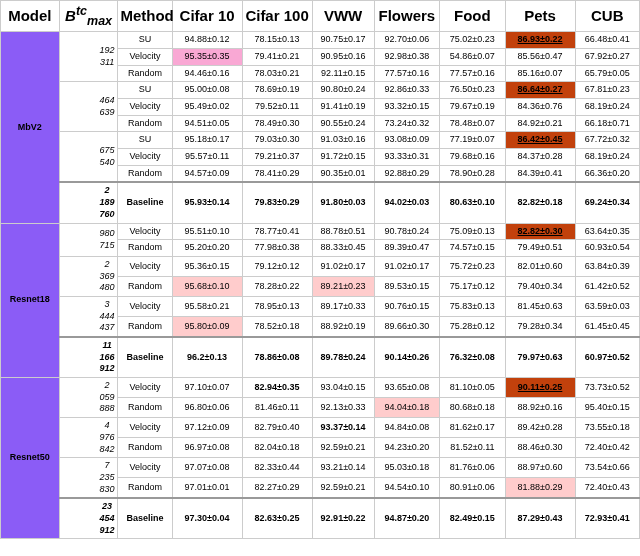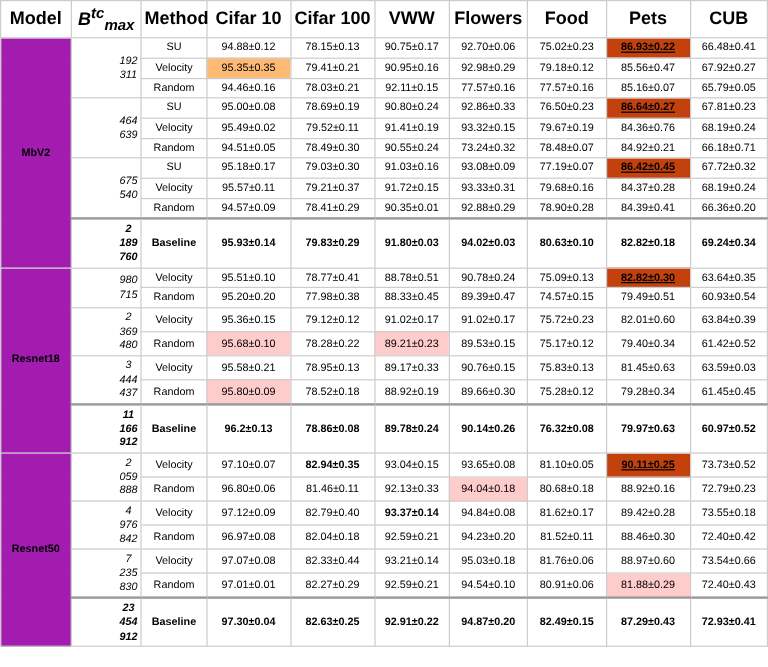--- a/index.html
+++ b/index.html
@@ -32,34 +32,34 @@
       font-size: 9px;
       line-height: 1.3;
     }
     th {
       background: #fff;
       font-weight: bold;
       font-size: 15px;
     }
     td.model-cell {
       font-weight: bold;
-      background: #a21caf;
+      background: #8b5cf6;
     }
     td.bmax-cell {
       font-style: italic;
       padding-left: 39px;
     }
     .highlight-green {
       background-color: #c2410c;
     }
     .highlight-red {
       background-color: #ffcccc;
     }
     .highlight-yellow {
-      background-color: #fdba74;
+      background-color: #f9a8d4;
     }
     tr.baseline-row td {
       border-top: 2px solid #999;
       font-weight: bold;
       margin-left: 44px;
     }
     col.col-model { width: 52px; }
     col.col-bmax { width: 52px; }
     col.col-method { width: 48px; }
     col.col-cifar10 { width: 62px; }
@@ -113,22 +113,22 @@
         <td>92.70±0.06</td>
         <td>75.02±0.23</td>
         <td class="highlight-green"><strong><u>86.93±0.22</u></strong></td>
         <td>66.48±0.41</td>
       </tr>
       <tr>
         <td>Velocity</td>
         <td class="highlight-yellow">95.35±0.35</td>
         <td>79.41±0.21</td>
         <td>90.95±0.16</td>
-        <td>92.98±0.29</td>
-        <td>79.18±0.12</td>
+        <td>92.98±0.38</td>
+        <td>54.86±0.07</td>
         <td>85.56±0.47</td>
         <td>67.92±0.27</td>
       </tr>
       <tr>
         <td>Random</td>
         <td>94.46±0.16</td>
         <td>78.03±0.21</td>
         <td>92.11±0.15</td>
         <td>77.57±0.16</td>
         <td>77.57±0.16</td>
@@ -296,21 +296,21 @@
         <td>73.73±0.52</td>
       </tr>
       <tr>
         <td>Random</td>
         <td>96.80±0.06</td>
         <td>81.46±0.11</td>
         <td>92.13±0.33</td>
         <td class="highlight-red">94.04±0.18</td>
         <td>80.68±0.18</td>
         <td>88.92±0.16</td>
-        <td>72.79±0.23</td>
+        <td>95.40±0.15</td>
       </tr>
       <tr>
         <td rowspan="2" class="bmax-cell">4 976 842</td>
         <td>Velocity</td>
         <td>97.12±0.09</td>
         <td>82.79±0.40</td>
         <td><strong>93.37±0.14</strong></td>
         <td>94.84±0.08</td>
         <td>81.62±0.17</td>
         <td>89.42±0.28</td>

